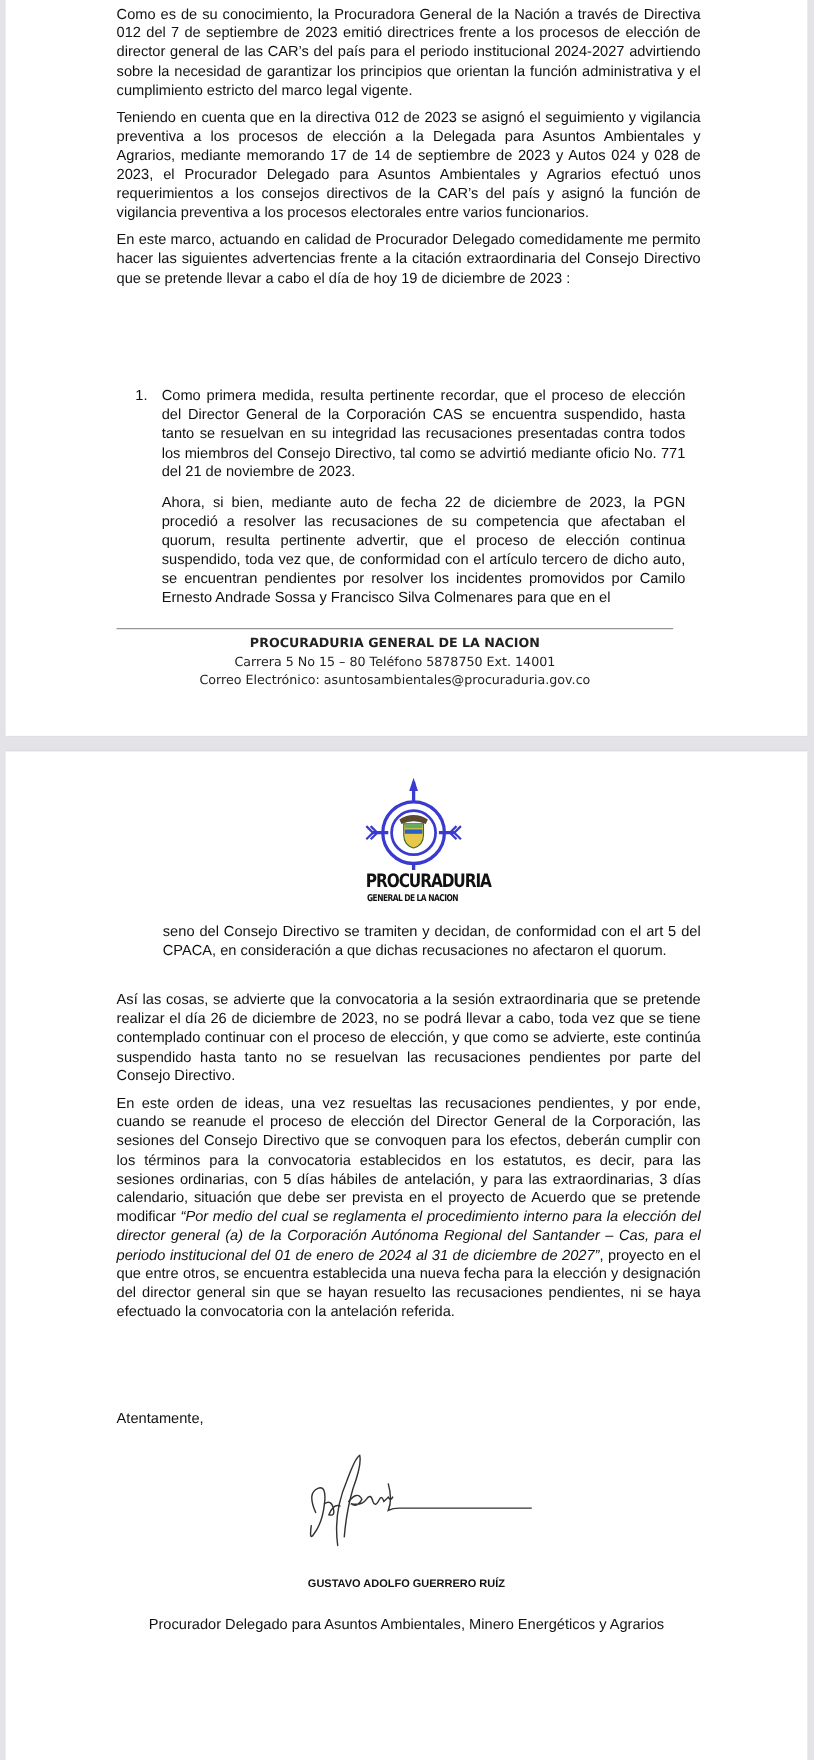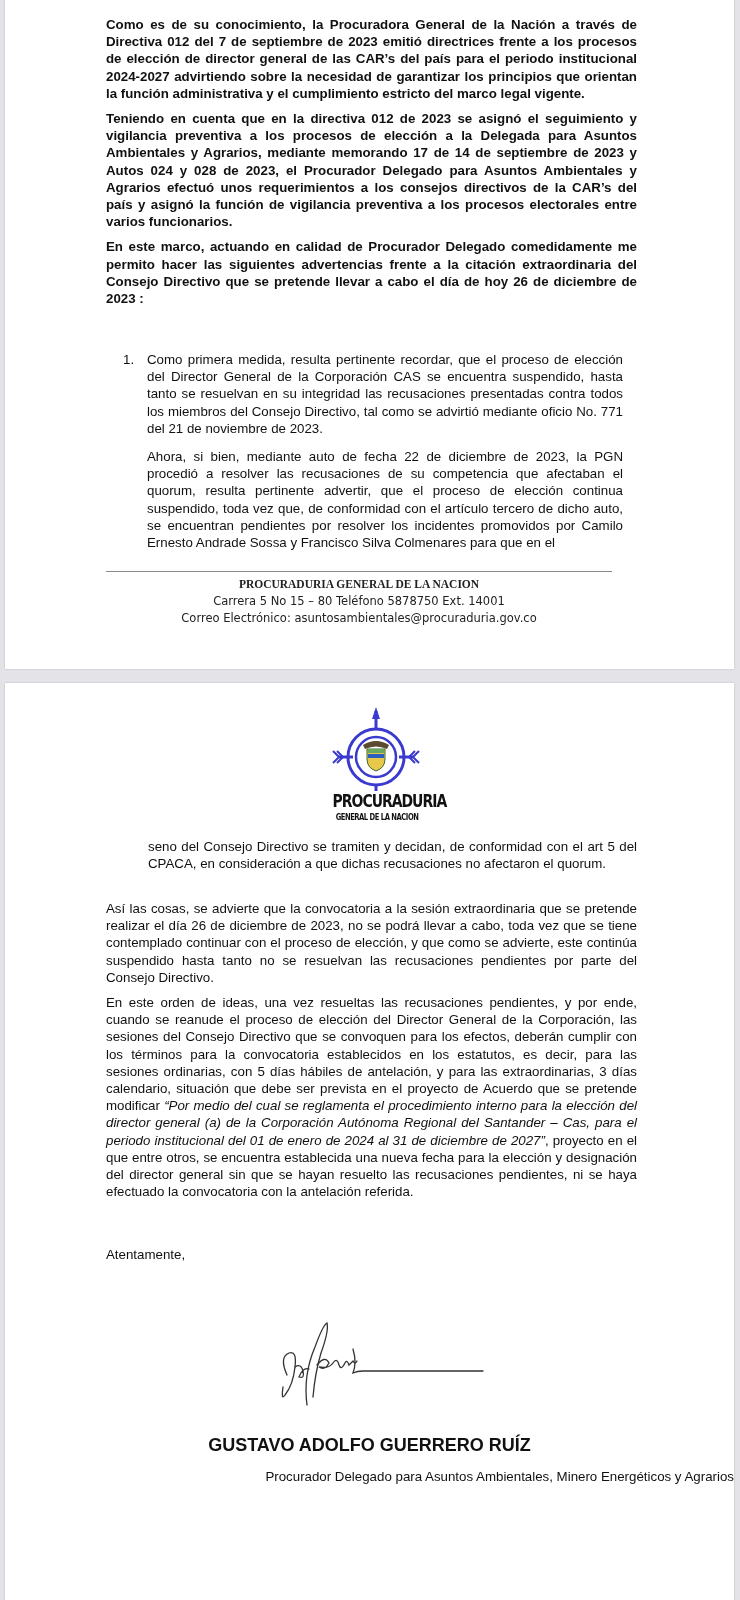--- a/index.html
+++ b/index.html
@@ -24,38 +24,38 @@
   .txt p { margin: 0 0 8px 0; }
   .list-item { position: absolute; left: 118px; width: 514px; font-size: 13.3px; line-height: 17.2px; text-align: justify; }
   .list-item .num { position: absolute; left: 0; top: 0; }
   .list-item .body { margin-left: 24px; }
   .list-item p { margin: 0 14px 11px 0; }
   .footer-rule { position: absolute; left: 101px; width: 506px; top: 573px; border-top: 1.5px solid #8a8a8a; }
   .footer {
     position: absolute; left: 101px; width: 506px; top: 578px;
     text-align: center; font-family: "DejaVu Sans", sans-serif; font-size: 11.5px; line-height: 17px; color:#222;
   }
-  .footer .org { font-weight: bold; font-family: Liberation Serif, serif; }
-  .logo { position: absolute; left: 318px; top: 22px; width: 106px; height: 125px; text-align:right; }
+  .footer .org { font-weight: bold; }
+  .logo { position: absolute; left: 318px; top: 22px; width: 106px; height: 125px; text-align:left; }
   .logo .word { position:absolute; left:0; width:106px; top:86px; font-family:"DejaVu Sans", sans-serif; font-weight:bold; font-size:17px; letter-spacing:-1.2px; transform: scaleX(0.82); transform-origin: 50% 0; color:#111; }
   .logo .sub { position:absolute; left:0; width:106px; top:107px; font-family:"DejaVu Sans", sans-serif; font-weight:bold; font-size:8.5px; letter-spacing:-0.6px; transform: scaleX(0.8); transform-origin: 50% 0; color:#111; }
-  .closing { position:absolute; left:101px; top:564px; font-size:13.3px; }
+  .closing { position:absolute; left:101px; top:599px; font-size:13.3px; }
   .signature { position:absolute; left:250px; top:622px; width:240px; height:120px; }
-  .signer { position:absolute; left:0; width:729px; top:752px; text-align:center; font-weight:bold; font-size:18px; }
-  .signer-title { position:absolute; left:0; width:729px; top:786px; text-align:right; font-size:13.3px; }
+  .signer { position:absolute; left:0; width:729px; top:752px; text-align:center; font-weight:bold; font-size:10px; }
+  .signer-title { position:absolute; left:0; width:729px; top:786px; text-align:center; font-size:13.3px; }
   em { font-style: italic; }
 </style>
 </head>
 <body>
 
 <div class="page" id="page1">
-  <div class="txt" style="top:18px;font-weight:bold;">
+  <div class="txt" style="top:6px;">
     <p>Como es de su conocimiento, la Procuradora General de la Nación a través de Directiva 012 del 7 de septiembre de 2023 emitió directrices frente a los procesos de elección de director general de las CAR’s del país para el periodo institucional 2024-2027 advirtiendo sobre la necesidad de garantizar los principios que orientan la función administrativa y el cumplimiento estricto del marco legal vigente.</p>
     <p>Teniendo en cuenta que en la directiva 012 de 2023 se asignó el seguimiento y vigilancia preventiva a los procesos de elección a la Delegada para Asuntos Ambientales y Agrarios, mediante memorando 17 de 14 de septiembre de 2023 y Autos 024 y 028 de 2023, el Procurador Delegado para Asuntos Ambientales y Agrarios efectuó unos requerimientos a los consejos directivos de la CAR’s del país y asignó la función de vigilancia preventiva a los procesos electorales entre varios funcionarios.</p>
-    <p>En este marco, actuando en calidad de Procurador Delegado comedidamente me permito hacer las siguientes advertencias frente a la citación extraordinaria del Consejo Directivo que se pretende llevar a cabo el día de hoy 26 de diciembre de 2023 :</p>
+    <p>En este marco, actuando en calidad de Procurador Delegado comedidamente me permito hacer las siguientes advertencias frente a la citación extraordinaria del Consejo Directivo que se pretende llevar a cabo el día de hoy 19 de diciembre de 2023 :</p>
   </div>
   <div class="list-item" style="top:353px;">
     <span class="num">1.</span>
     <div class="body">
       <p>Como primera medida, resulta pertinente recordar, que el proceso de elección del Director General de la Corporación CAS se encuentra suspendido, hasta tanto se resuelvan en su integridad las recusaciones presentadas contra todos los miembros del Consejo Directivo, tal como se advirtió mediante oficio No. 771 del 21 de noviembre de 2023.</p>
       <p>Ahora, si bien, mediante auto de fecha 22 de diciembre de 2023, la PGN procedió a resolver las recusaciones de su competencia que afectaban el quorum, resulta pertinente advertir, que el proceso de elección continua suspendido, toda vez que,  de conformidad con el artículo tercero de dicho auto, se encuentran pendientes por resolver los incidentes promovidos por Camilo Ernesto Andrade Sossa y Francisco Silva Colmenares para que en el</p>
     </div>
   </div>
   <div class="footer-rule"></div>
   <div class="footer">

